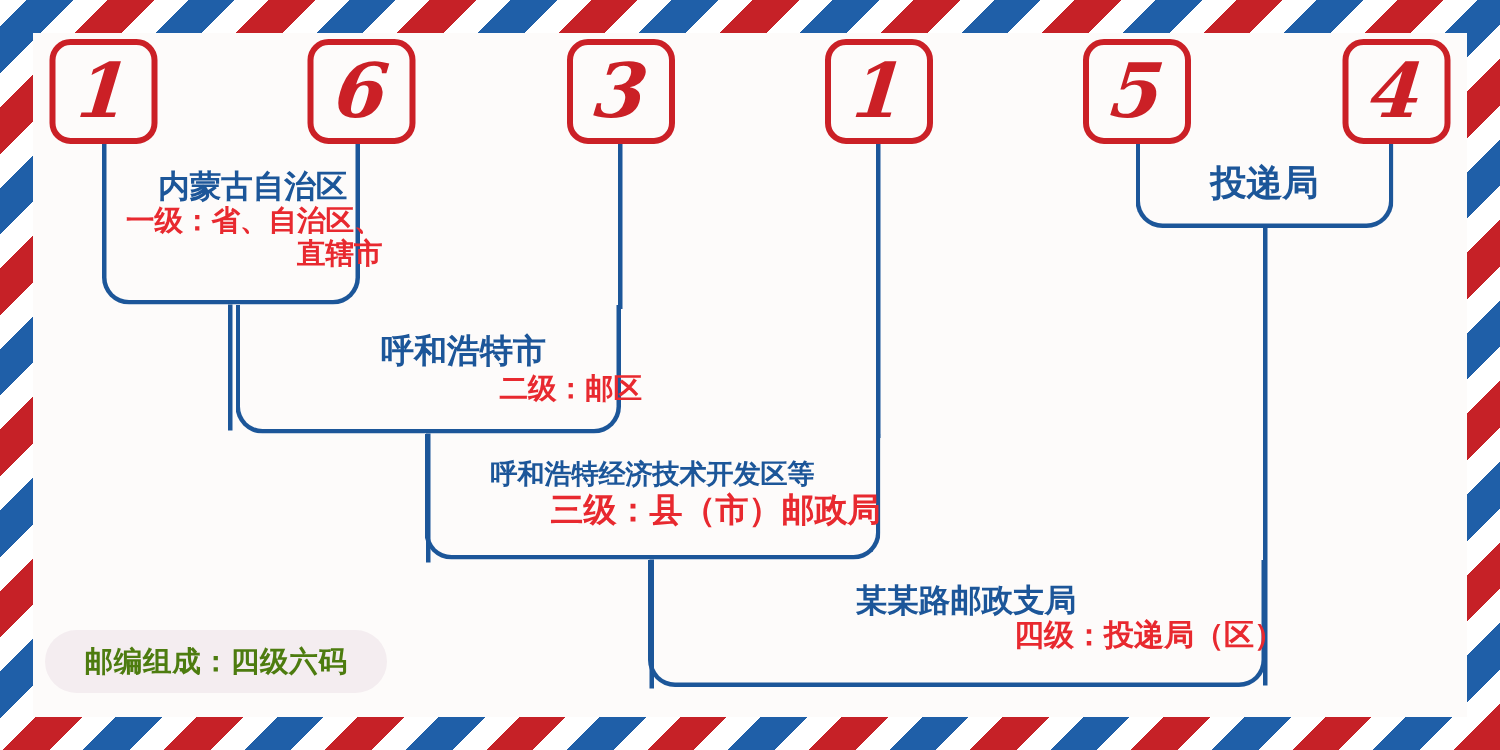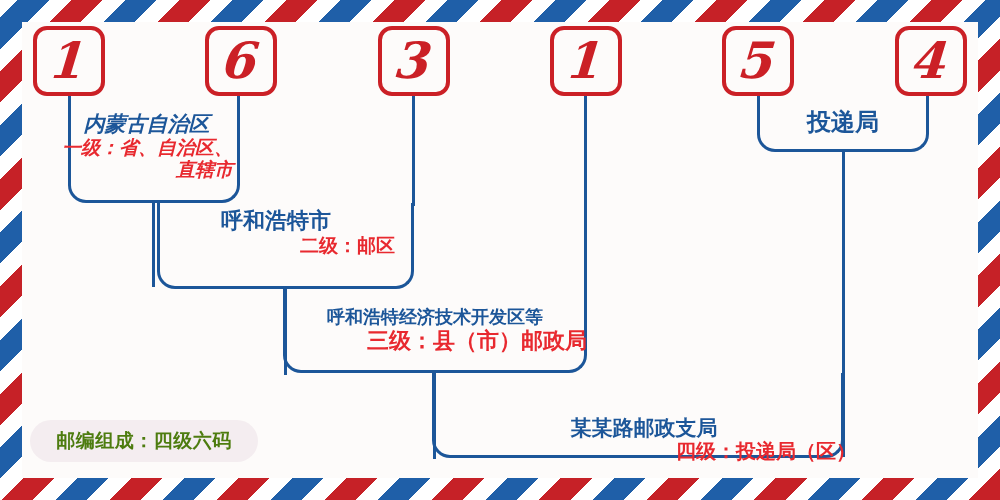--- a/index.html
+++ b/index.html
@@ -157,29 +157,29 @@
       <span class="glyph">1</span>
     </div>
     <div class="digit-box" style="left:722px; top:26px;">
       <span class="glyph">5</span>
     </div>
     <div class="digit-box" style="left:895px; top:26px;">
       <span class="glyph">4</span>
     </div>
 
     <div class="bracket" style="left:68px; top:96px; width:172px; height:107px;"></div>
-    <div class="label-block" style="left:54px; top:112px; width:185px;font-style:italic;">
+    <div class="label-block" style="left:76px; top:112px; width:185px;">
       <div class="label-title" style="font-size:21px;">内蒙古自治区</div>
       <div class="label-sub wrap" style="font-size:19px; padding:0 6px;">一级：省、自治区、直辖市</div>
     </div>
 
     <div class="vline" style="left:152px; top:203px; height:84px;"></div>
 
     <div class="bracket" style="left:157px; top:203px; width:257px; height:86px;"></div>
-    <div class="label-block" style="left:157px; top:208px; width:238px;">
+    <div class="label-block" style="left:157px; top:222px; width:238px;padding-left:33px;">
       <div class="label-title" style="font-size:22px;">呼和浩特市</div>
       <div class="label-sub" style="font-size:19px;">二级：邮区</div>
     </div>
 
     <div class="vline" style="left:412px; top:96px; height:110px;"></div>
     <div class="vline" style="left:284px; top:289px; height:86px;"></div>
 
     <div class="bracket" style="left:283px; top:289px; width:304px; height:84px;"></div>
     <div class="label-block" style="left:283px; top:307px; width:304px;">
       <div class="label-title" style="font-size:18px;">呼和浩特经济技术开发区等</div>
@@ -190,21 +190,21 @@
     <div class="vline" style="left:433px; top:373px; height:86px;"></div>
 
     <div class="bracket" style="left:757px; top:96px; width:172px; height:56px;"></div>
     <div class="label-block" style="left:757px; top:108px; width:172px;">
       <div class="label-title" style="font-size:24px;">投递局</div>
     </div>
 
     <div class="vline" style="left:842px; top:152px; height:305px;"></div>
 
     <div class="bracket" style="left:432px; top:373px; width:412px; height:85px;"></div>
-    <div class="label-block" style="left:432px; top:388px; width:424px;margin-top:28px;">
+    <div class="label-block" style="left:432px; top:388px; width:424px;">
       <div class="label-title" style="font-size:21px;">某某路邮政支局</div>
       <div class="label-sub" style="font-size:20px;">四级：投递局（区）</div>
     </div>
 
     <div class="badge">
       <span>邮编组成：四级六码</span>
     </div>
 
   </div>
 </div>

